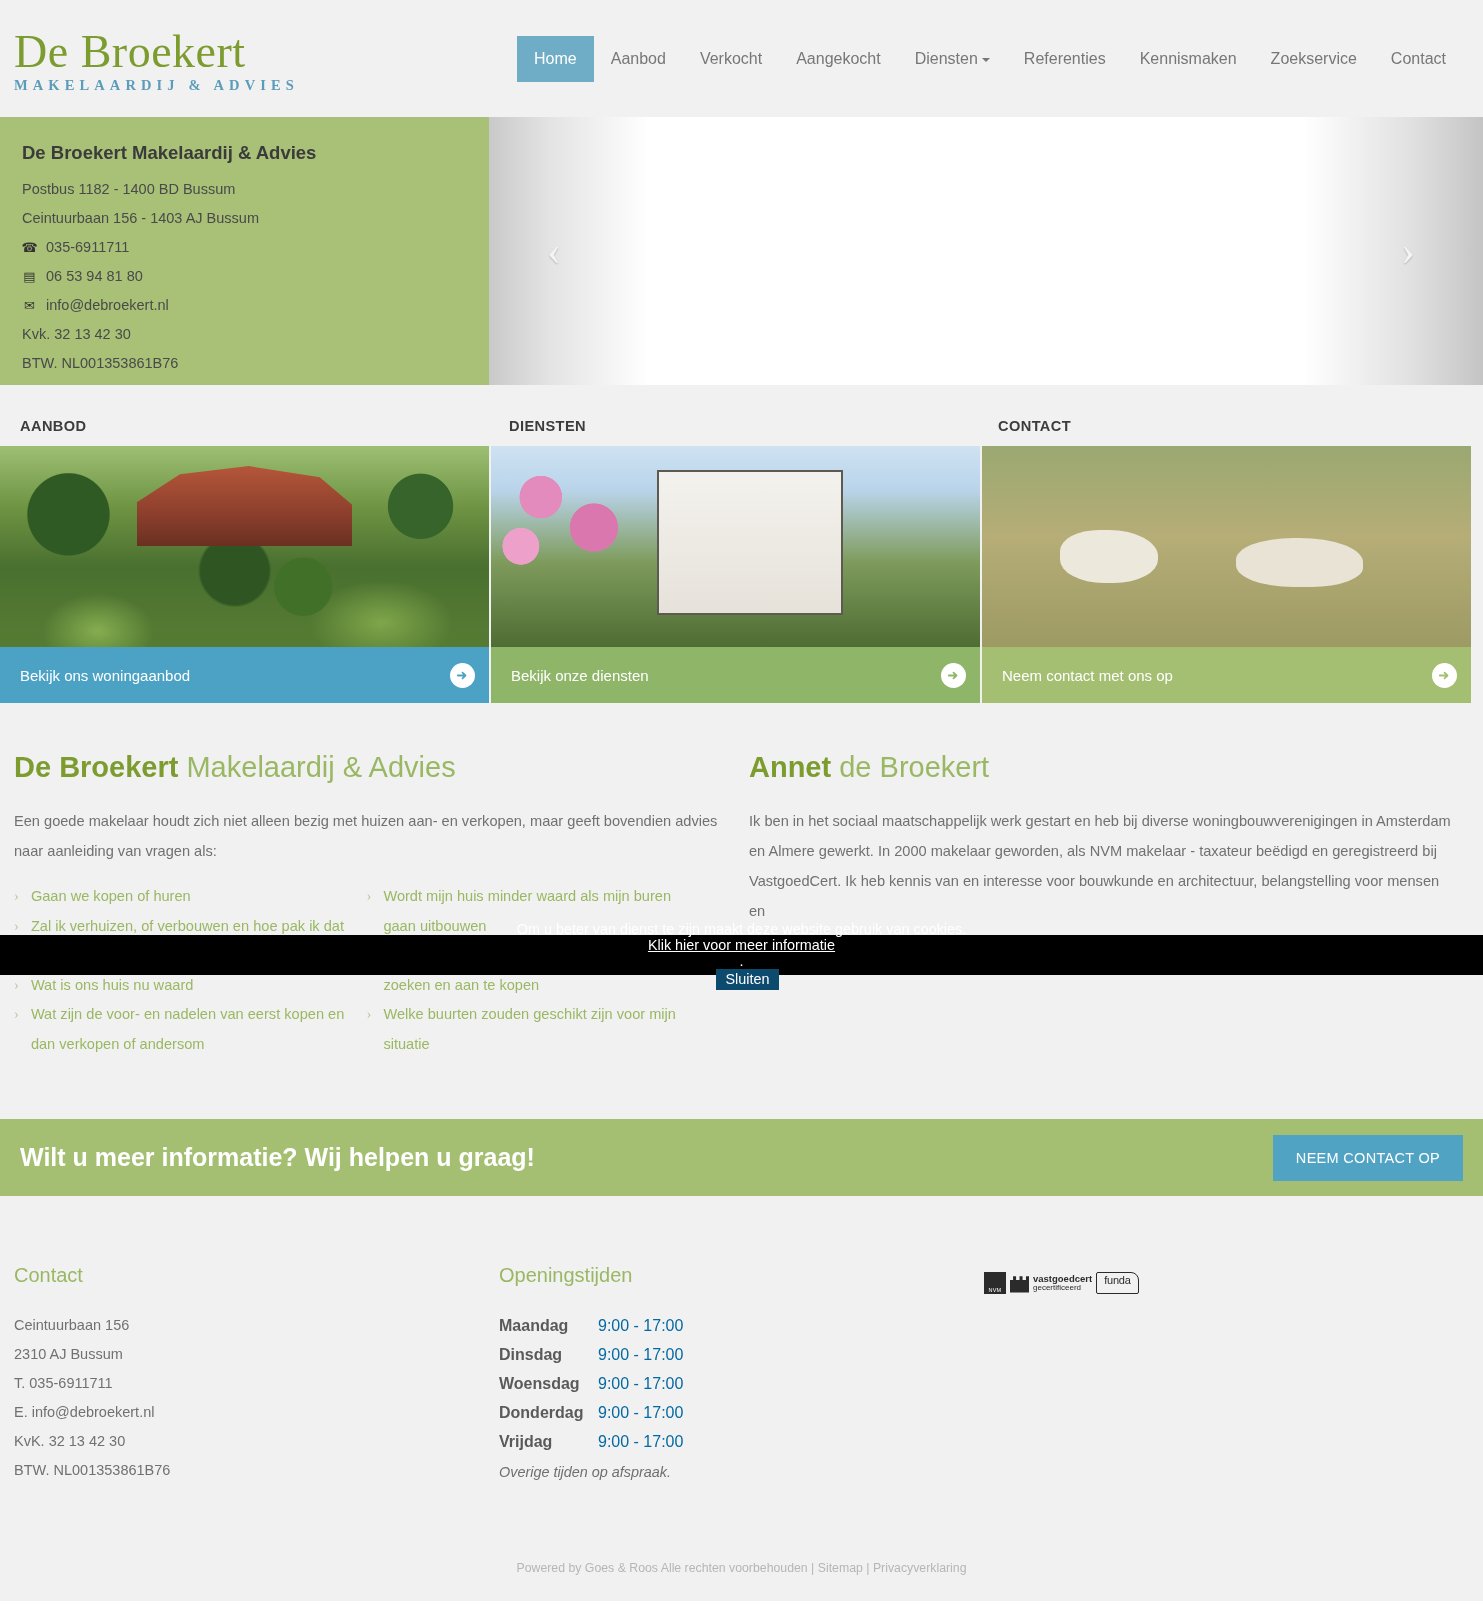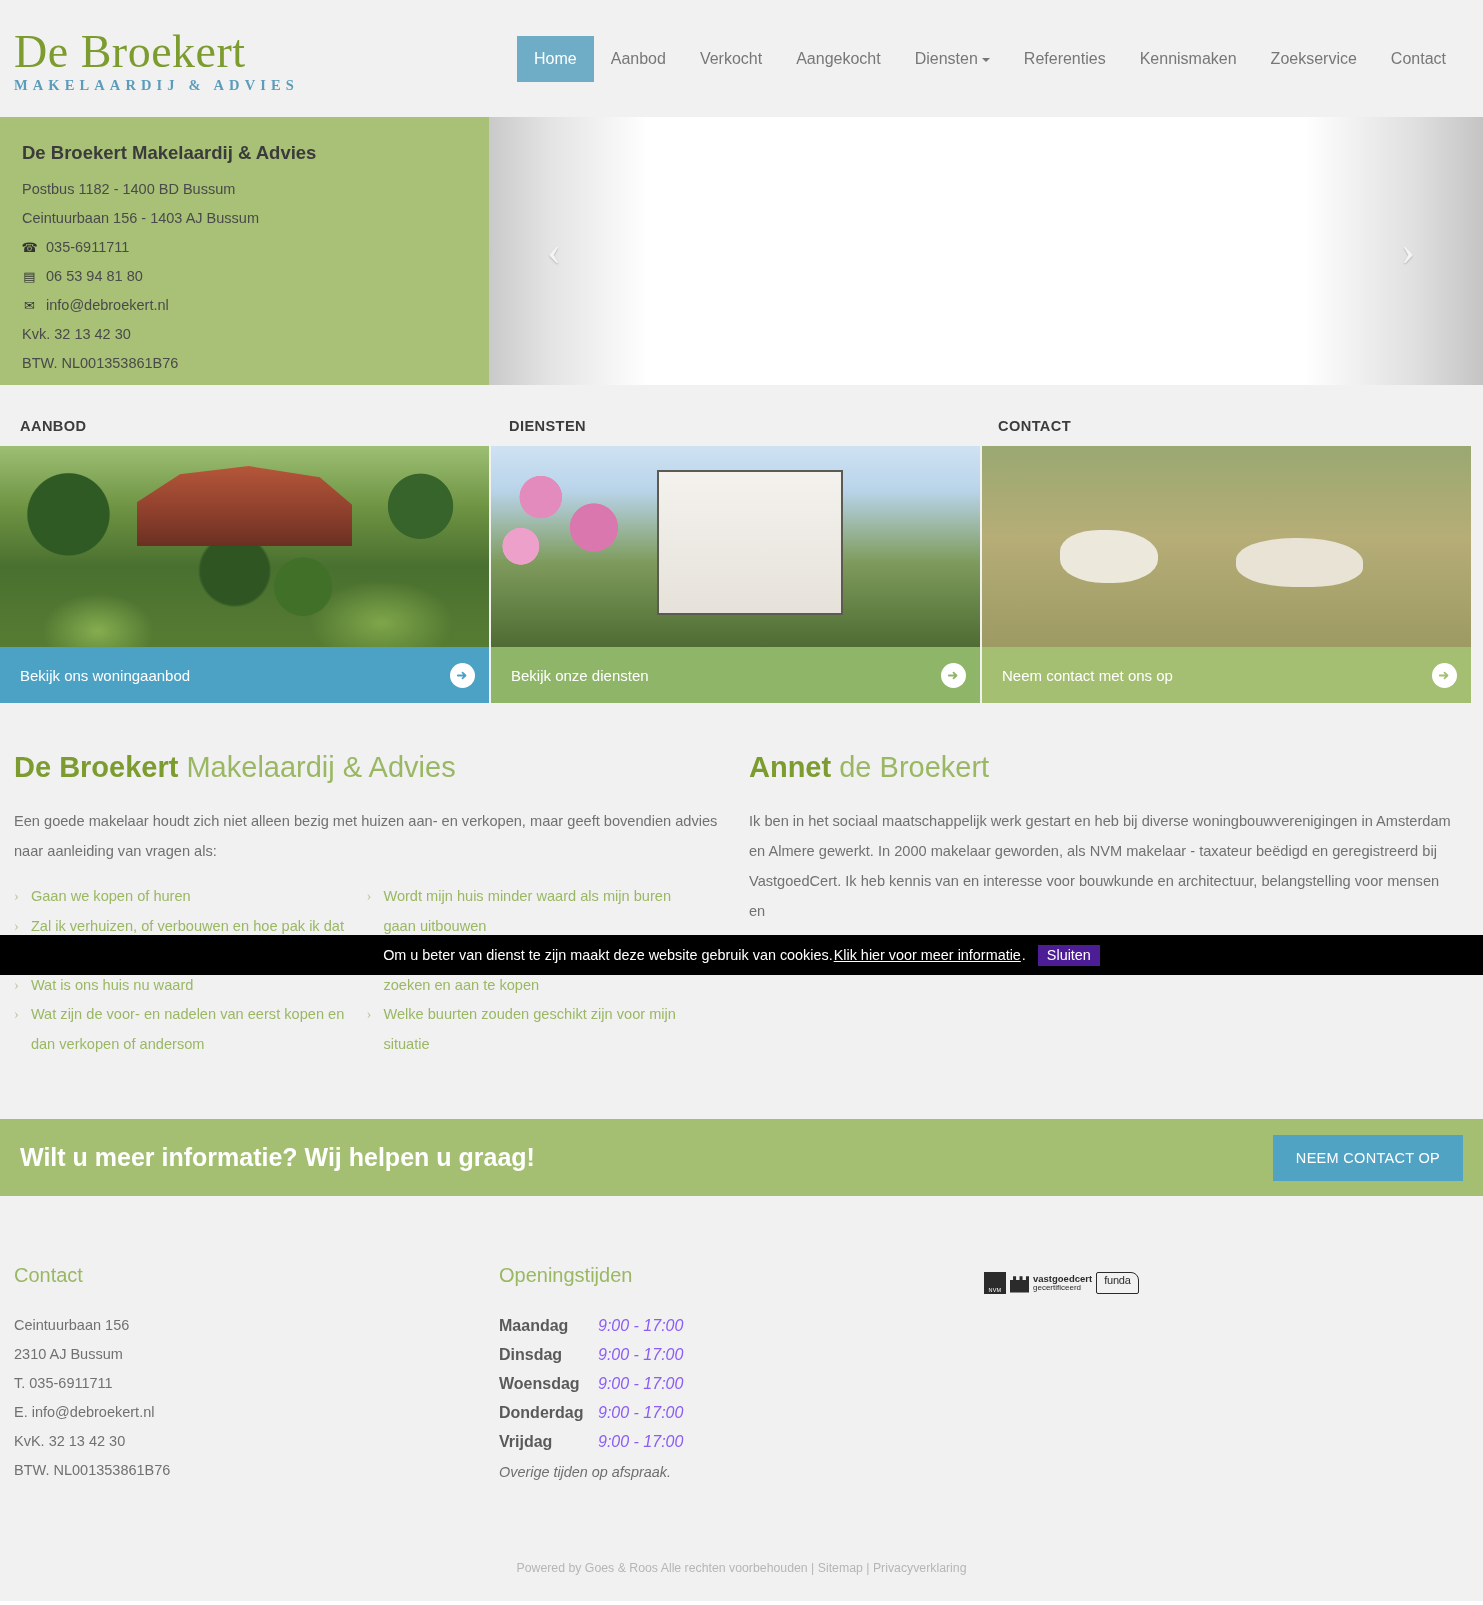--- a/index.html
+++ b/index.html
@@ -309,21 +309,21 @@
     font-size: 14.5px;
     color: #717171;
     line-height: 29px;
   }
   .hours-row {
     display: flex;
     line-height: 29px;
     font-size: 16px;
   }
   .hours-day { width: 99px; font-weight: bold; color: #5a5a5a; }
-  .hours-time { color: #8b5cf6; font-style: italic; }
+  .hours-time { color: #0369a1; }
   .hours-note {
     font-style: italic;
     font-size: 14.4px;
     color: #6f6f6f;
     line-height: 29px;
     margin-top: 2px;
   }
   .logos { display: flex; gap: 4px; margin-top: 8px; }
   .badge-nvm {
     width: 22px; height: 22px;
@@ -369,34 +369,35 @@
     position: absolute;
     left: 0; right: 0;
     top: 935px;
     height: 40px;
     background: #000000;
     display: flex;
     align-items: center;
     justify-content: center;
     gap: 0;
     z-index: 50;
+    flex-direction: column;
   }
   .cookie-text {
     color: #ffffff;
     font-size: 14.4px;
   }
   .cookie-link {
     color: #ffffff;
     font-size: 14.4px;
     text-decoration: underline;
     cursor: pointer;
     margin: 0 1px;
   }
   .cookie-btn {
-    background: #4c1d95;
+    background: #0c4a6e;
     color: #ffffff;
     font-size: 14.4px;
     padding: 2px 9px 3px 9px;
     margin-left: 12px;
     border: none;
     cursor: pointer;
     font-family: inherit;
   }
 </style>
 </head>

